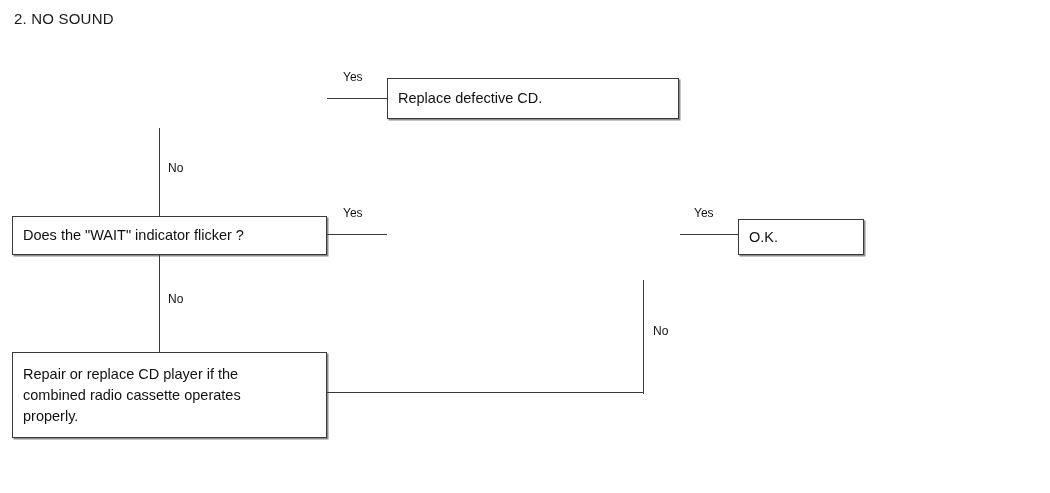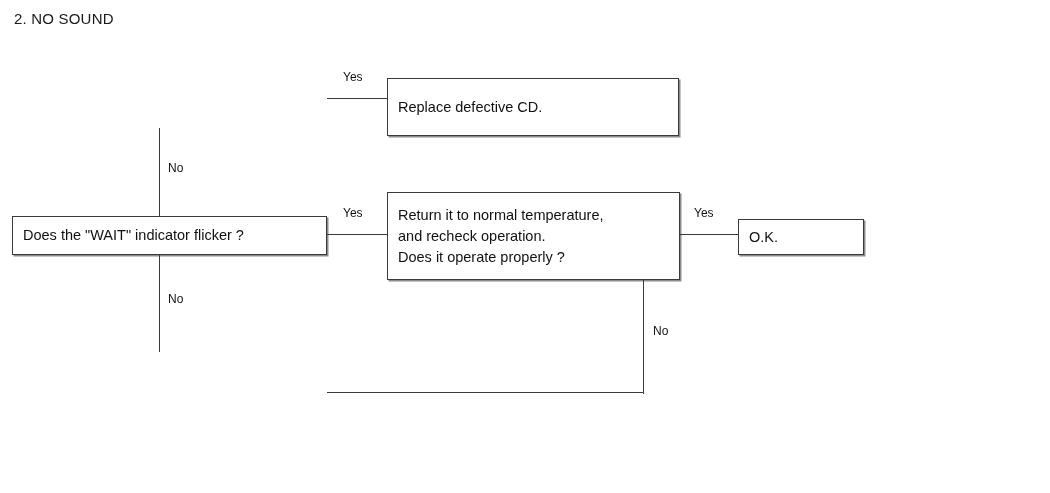--- a/index.html
+++ b/index.html
@@ -57,38 +57,38 @@
   }
 </style>
 </head>
 <body>
 
 <div id="page">
 
   <div class="title">2. NO SOUND</div>
 
 
-  <div class="node" style="left:387px; top:78px; width:292px; height:58px;">
+  <div class="node" style="left:387px; top:78px; width:292px; height:41px;">
     <span class="txt">Replace defective CD.</span>
   </div>
 
   <div class="node" style="left:12px; top:216px; width:315px; height:39px;">
     <span class="txt">Does the "WAIT" indicator flicker ?</span>
   </div>
 
-  <div class="node" style="left:387px; top:192px; width:293px; height:88px;">
-    <span class="txt">Return it to normal temperature,
-and recheck operation.
-Does it operate properly ?</span>
-  </div>
 
   <div class="node" style="left:738px; top:219px; width:126px; height:36px;">
     <span class="txt">O.K.</span>
   </div>
 
+  <div class="node" style="left:12px; top:352px; width:315px; height:86px;">
+    <span class="txt">Repair or replace CD player if the
+combined radio cassette operates
+properly.</span>
+  </div>
 
   <div class="line-h" style="left:327px; top:98px; width:60px;"></div>
 
   <div class="line-v" style="left:159px; top:128px; height:88px;"></div>
 
   <div class="line-h" style="left:327px; top:234px; width:60px;"></div>
 
   <div class="line-v" style="left:159px; top:255px; height:97px;"></div>
 
   <div class="line-h" style="left:680px; top:234px; width:58px;"></div>

